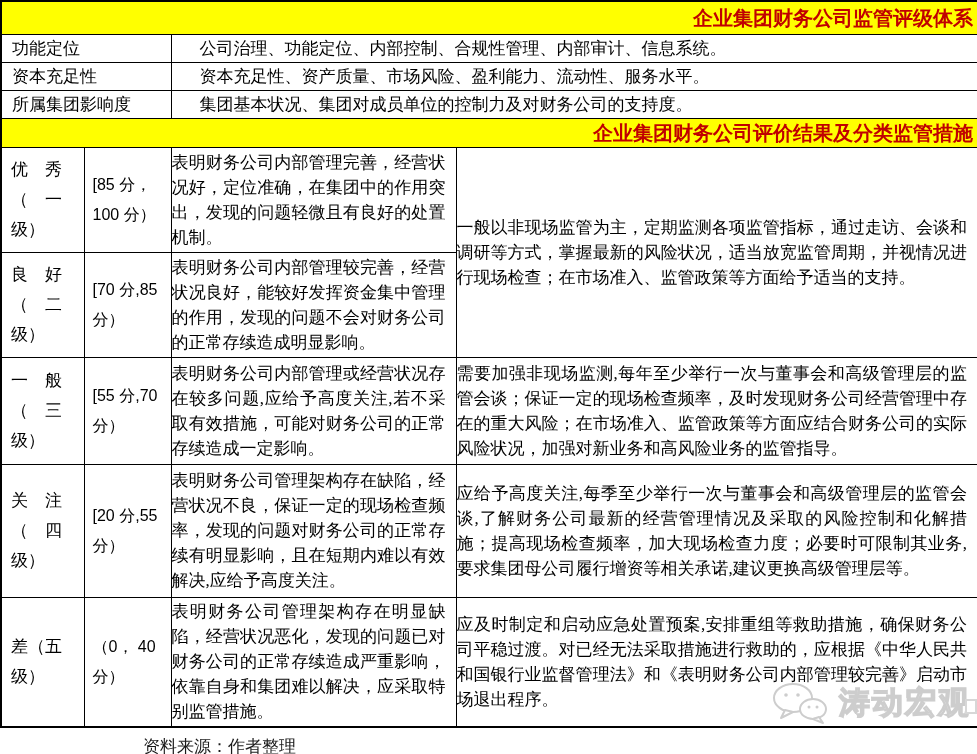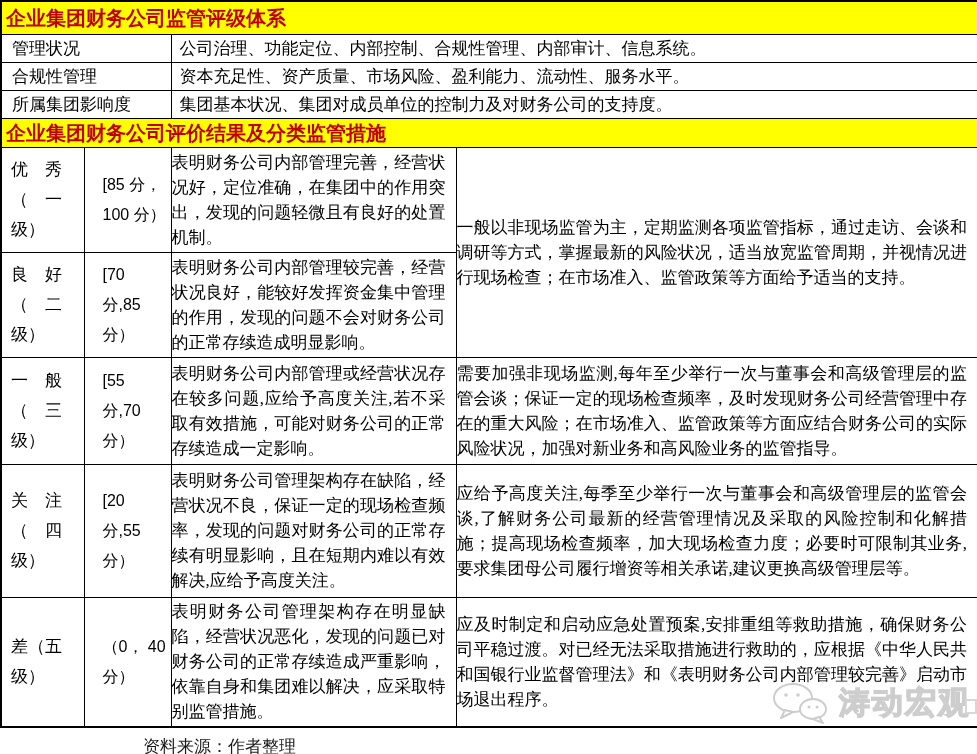--- a/index.html
+++ b/index.html
@@ -24,38 +24,38 @@
     padding:1px 9px;
     font-size:17px;
     line-height:25px;
     color:#000;
     overflow:hidden;
   }
   tr.section-header td {
     background:#FFFF00;
     color:#C00000;
     font-weight:bold;
-    text-align:left;
+    text-align:right;
     font-size:20px;
     line-height:24px;
     padding:2px 4px;
     font-family:"Liberation Sans", sans-serif;
     margin-left:48px;
   }
   td.cell-dim-label { padding-left:10px; }
-  td.cell-dim-content { padding-left:8px;margin-left:46px; }
+  td.cell-dim-content { padding-left:28px;margin-left:46px; }
   td.cell-rating {
     white-space:pre-line;
     line-height:30px;
     padding-right:10px;
   }
   td.cell-score {
     white-space:pre-line;
     line-height:30px;
-    padding-left:18px;
+    padding-left:8px;
     padding-right:4px;
     font-family:"Liberation Sans", sans-serif;
     font-size:16px;
   }
   td.cell-desc, td.cell-measure {
     text-align:justify;
     padding-left:0;
     padding-right:10px;
   }
   .source-line {
@@ -104,25 +104,25 @@
         <col style="width:285px">
         <col style="width:522px">
     </colgroup>
 
     <tbody>
         <tr class="section-header" style="height:33px">
       <td colspan="4">企业集团财务公司监管评级体系</td>
     </tr>
 
     <tr style="height:26px">
-      <td colspan="2" class="cell-dim-label">管理状况</td>
+      <td colspan="2" class="cell-dim-label">功能定位</td>
       <td colspan="2" class="cell-dim-content">公司治理、功能定位、内部控制、合规性管理、内部审计、信息系统。</td>
     </tr>
     <tr style="height:26px">
-      <td colspan="2" class="cell-dim-label">合规性管理</td>
+      <td colspan="2" class="cell-dim-label">资本充足性</td>
       <td colspan="2" class="cell-dim-content">资本充足性、资产质量、市场风险、盈利能力、流动性、服务水平。</td>
     </tr>
     <tr style="height:26px">
       <td colspan="2" class="cell-dim-label">所属集团影响度</td>
       <td colspan="2" class="cell-dim-content">集团基本状况、集团对成员单位的控制力及对财务公司的支持度。</td>
     </tr>
 
     <tr class="section-header" style="height:27px">
       <td colspan="4">企业集团财务公司评价结果及分类监管措施</td>
     </tr>

